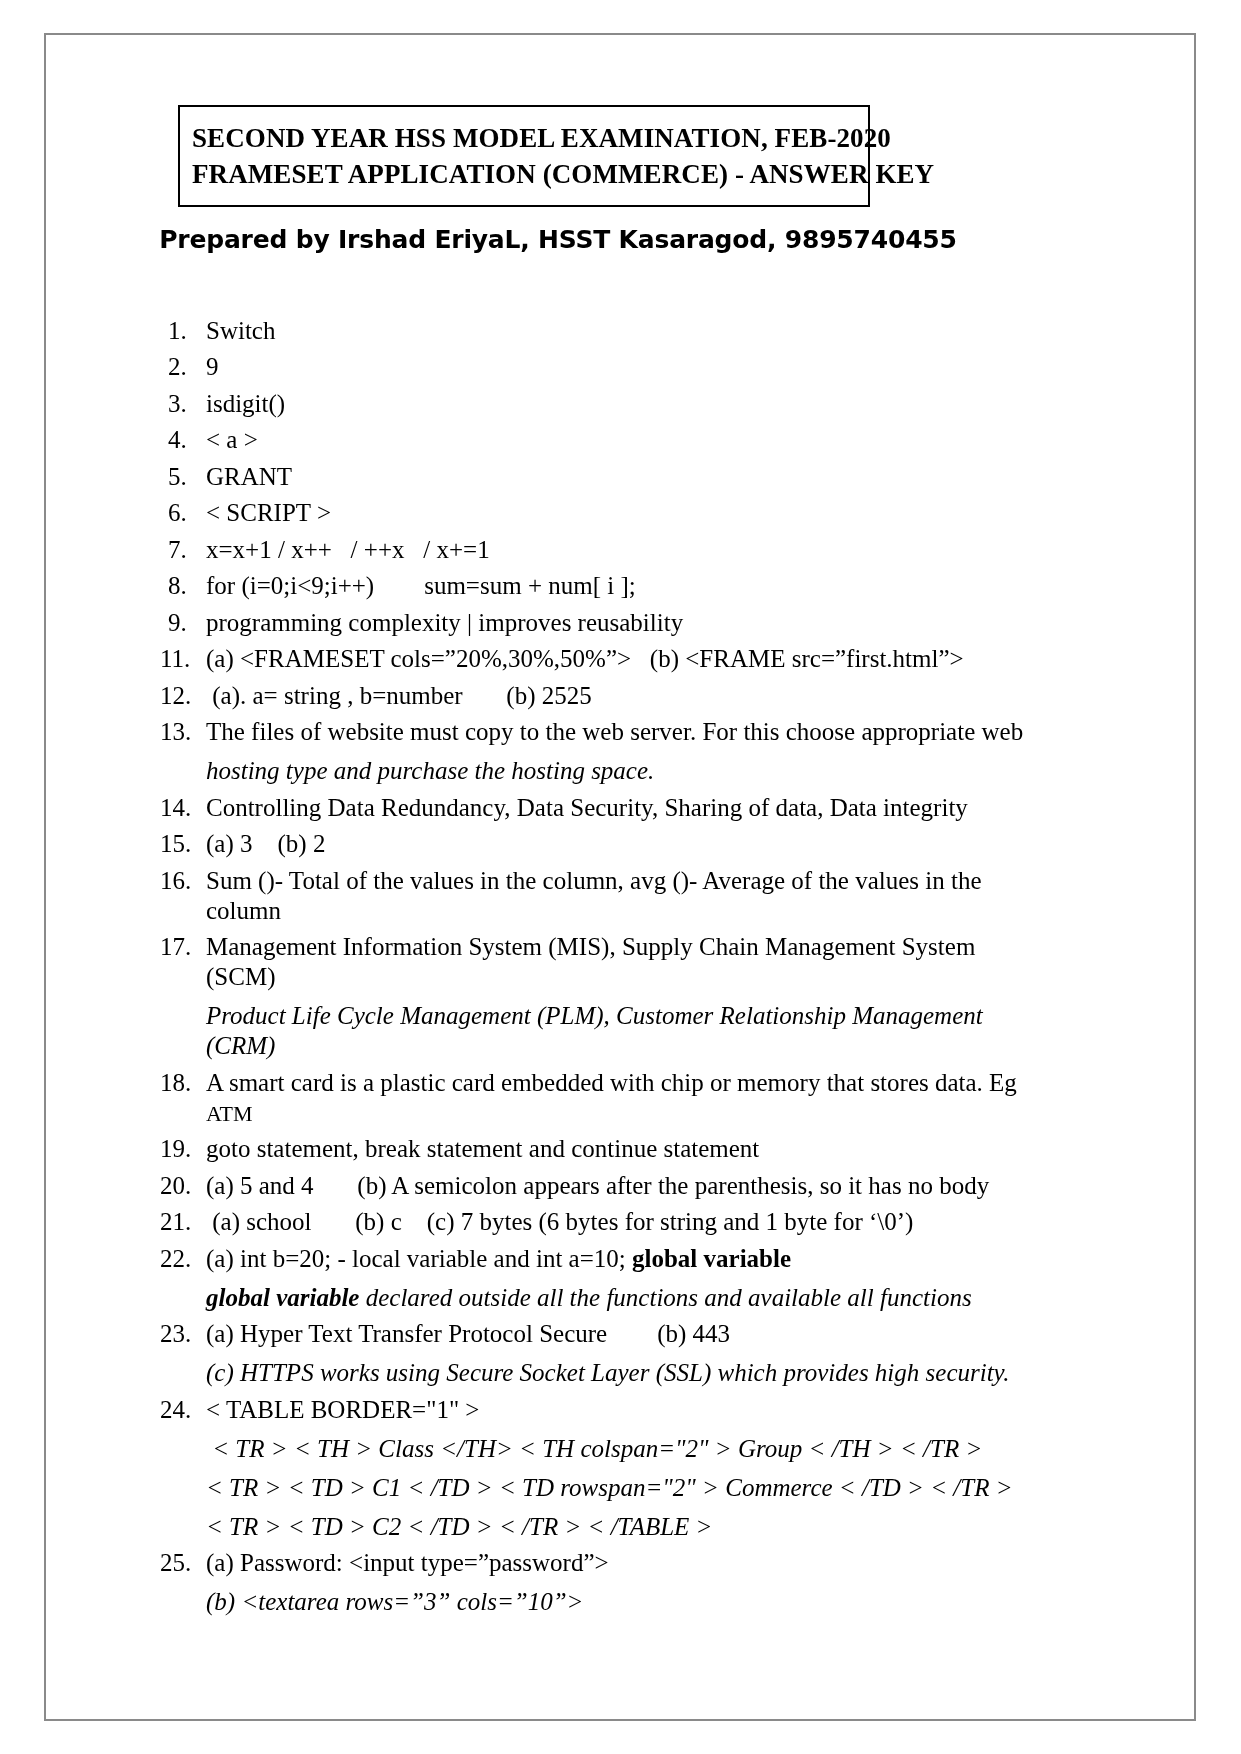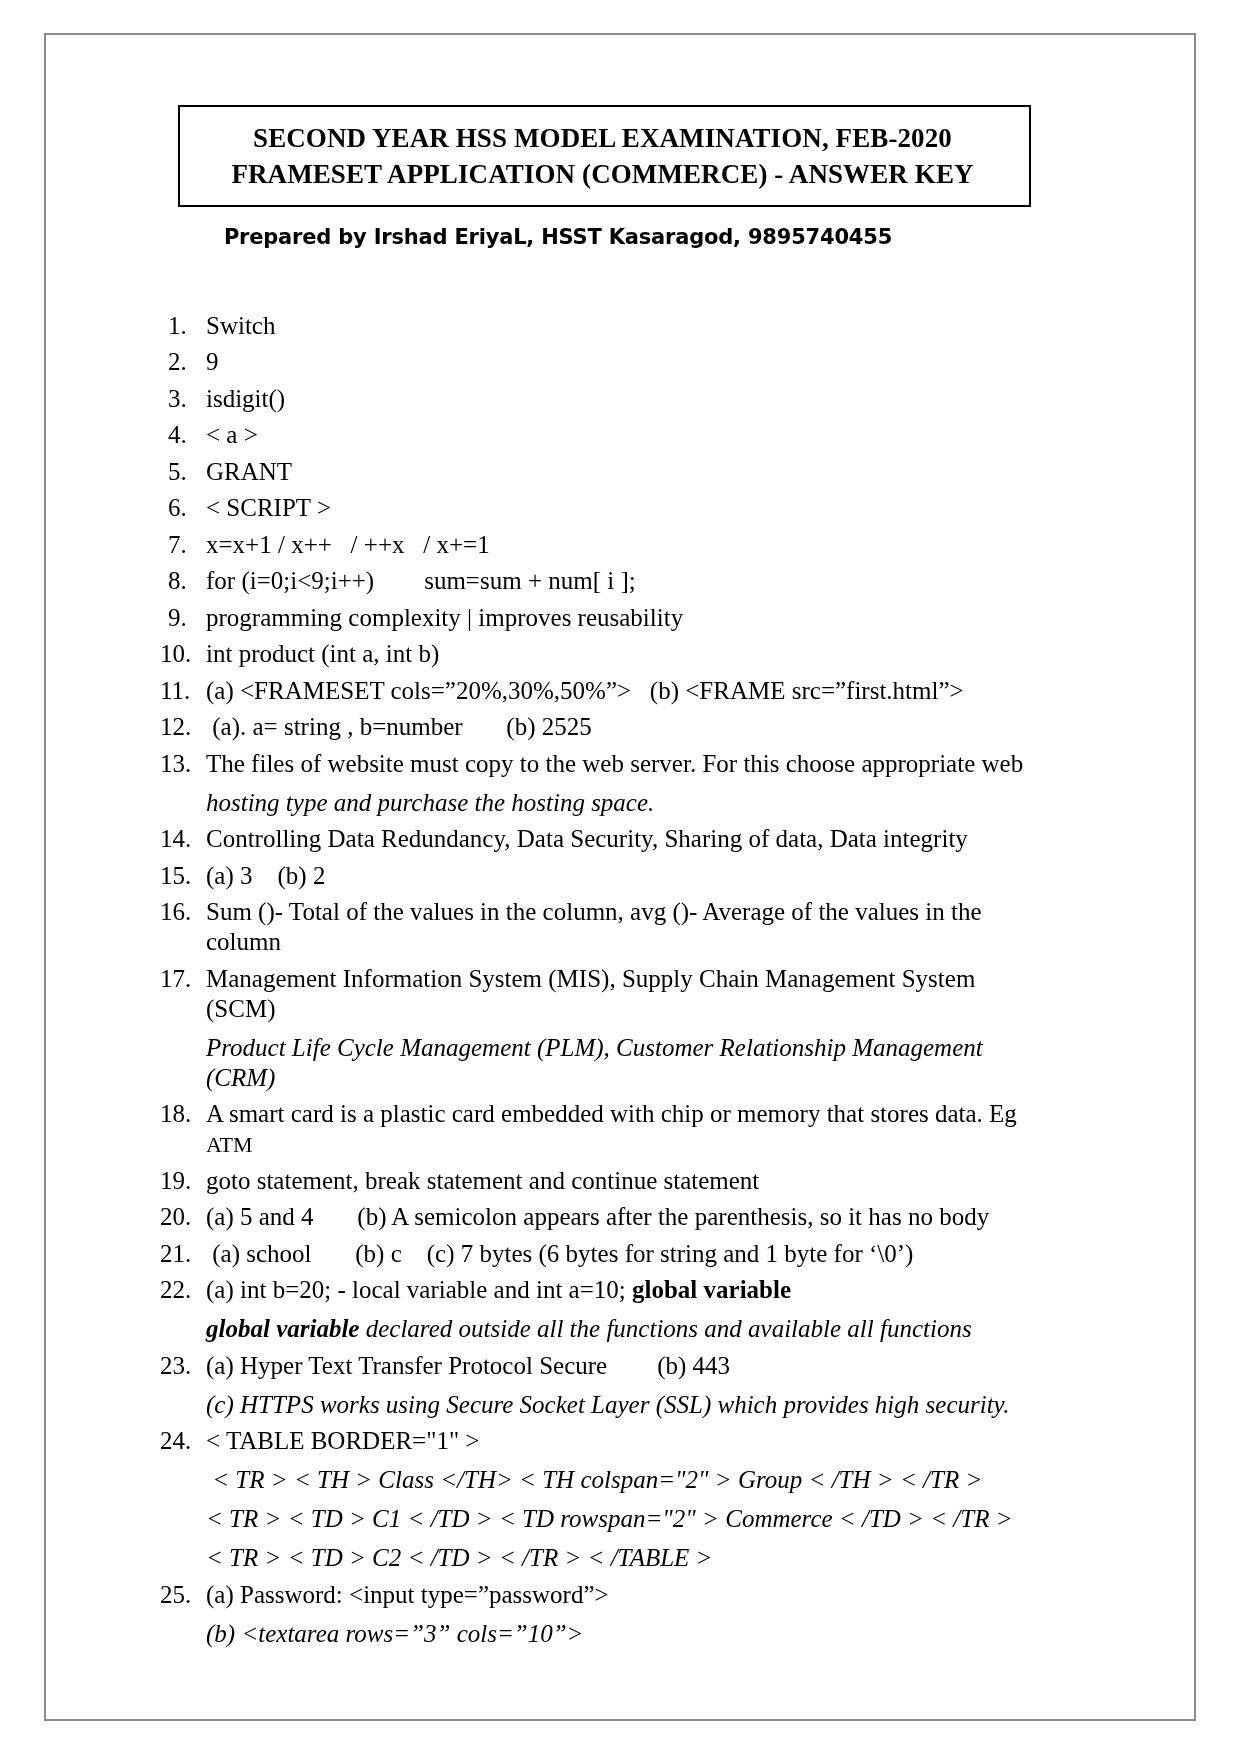--- a/index.html
+++ b/index.html
@@ -32,40 +32,40 @@
   .content {
     position: absolute;
     left: 150px;
     top: 105px;
     width: 880px;
   }
   
   .title-box {
     border: 2px solid #000000;
     box-sizing: border-box;
-    width: 853px;
+    width: 692px;
     margin-left: 28px;
     padding: 14px 16px 12px 12px;
     text-align: center;
   }
   .title-line {
     font-family: "Liberation Serif", "DejaVu Serif", serif;
     font-weight: bold;
     font-size: 27px;
     line-height: 1.33;
     letter-spacing: 0.1px;
     white-space: nowrap;
   }
   
   .subtitle {
     margin-top: 18px;
     text-align: center;
     font-family: "DejaVu Sans", "Liberation Sans", sans-serif;
     font-weight: bold;
-    font-size: 21px;
+    font-size: 25px;
     letter-spacing: -0.2px;
     width: 816px;
   }
   
   .answers {
     margin-top: 62px;
     margin-left: 10px;
   }
   .ans-item {
     display: flex;
@@ -165,26 +165,20 @@
             <span class="ans-line">for (i=0;i&lt;9;i++)        sum=sum + num[ i ];</span>
           </span>
         </li>
         <li class="ans-item">
           <span class="ans-num">9.</span>
           <span class="ans-body">
             <span class="ans-line">programming complexity | improves reusability</span>
           </span>
         </li>
         <li class="ans-item">
-          <span class="ans-num wide">10.</span>
-          <span class="ans-body">
-            <span class="ans-line">int product (int a, int b)</span>
-          </span>
-        </li>
-        <li class="ans-item">
           <span class="ans-num wide">11.</span>
           <span class="ans-body">
             <span class="ans-line">(a) &lt;FRAMESET cols=”20%,30%,50%”&gt;   (b) &lt;FRAME src=”first.html”&gt;</span>
           </span>
         </li>
         <li class="ans-item">
           <span class="ans-num wide">12.</span>
           <span class="ans-body">
             <span class="ans-line"> (a). a= string , b=number       (b) 2525</span>
           </span>

